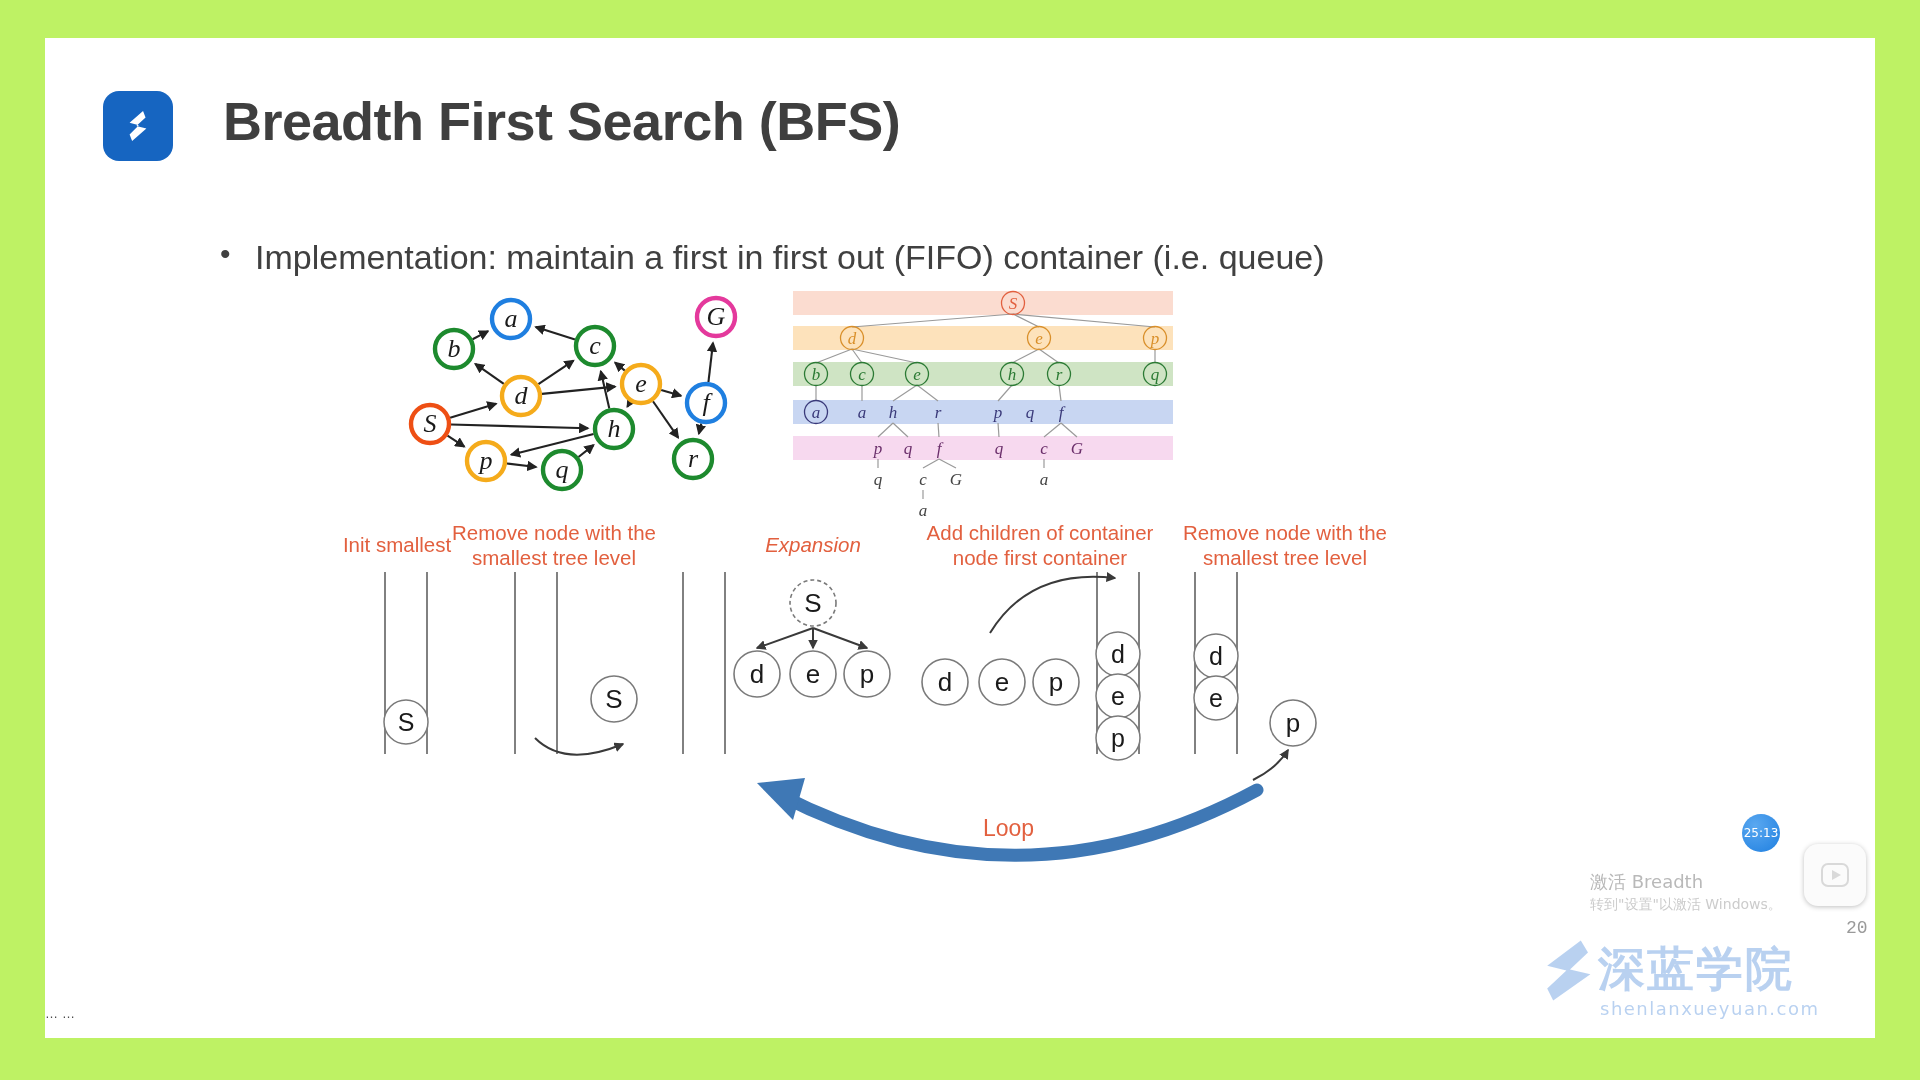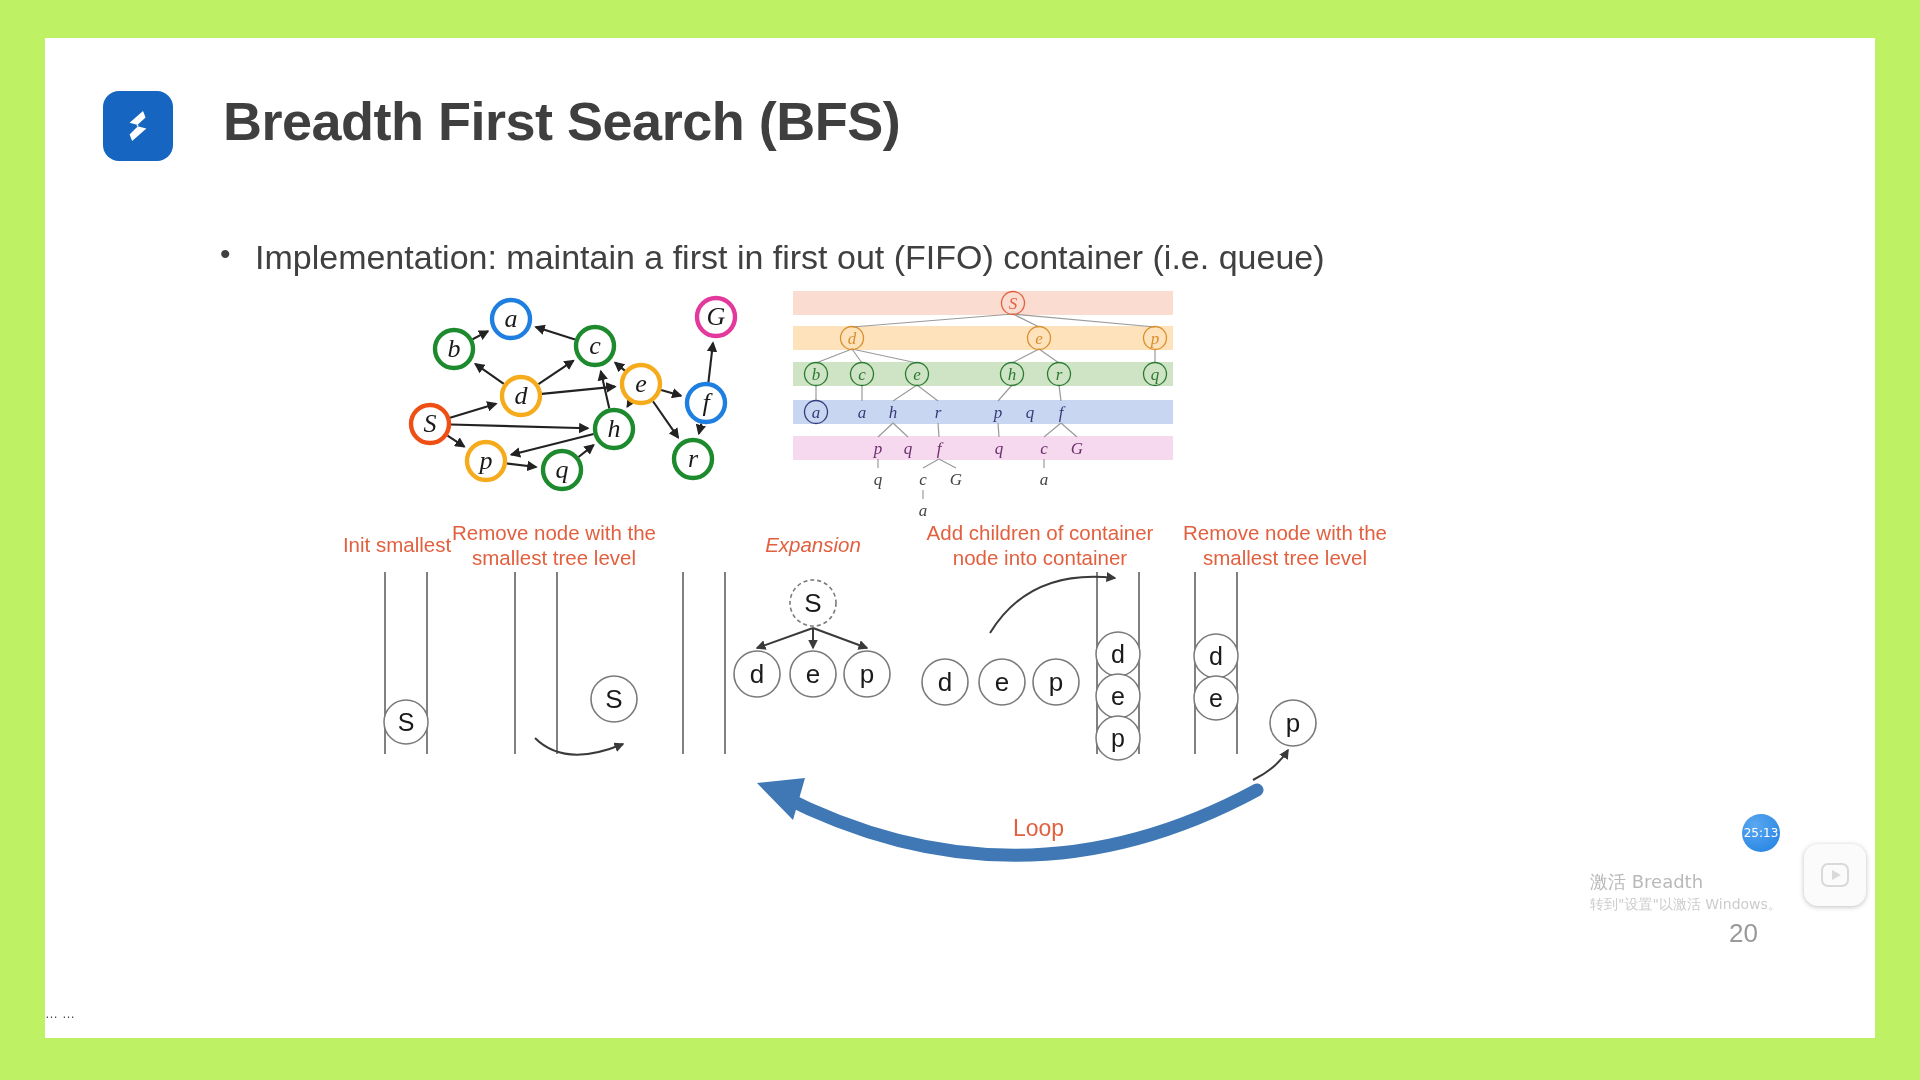--- a/index.html
+++ b/index.html
@@ -37,22 +37,22 @@
   .winact{position:absolute;left:1545px;top:832px;color:#b9b9b9;font-size:18px;
           font-family:"DejaVu Sans",sans-serif;}
   .winact2{position:absolute;left:1545px;top:858px;color:#cccccc;font-size:14px;
            font-family:"DejaVu Sans",sans-serif;}
   .timer{position:absolute;left:1697px;top:776px;width:38px;height:38px;border-radius:50%;
          background:radial-gradient(circle at 35% 30%,#5aa8f0,#1f7fe0);color:#fff;font-size:12px;
          display:flex;align-items:center;justify-content:center;font-family:"DejaVu Sans",sans-serif;}
   .playbtn{position:absolute;left:1759px;top:806px;width:62px;height:62px;border-radius:14px;
            background:#fbfbfb;box-shadow:0 1px 5px rgba(0,0,0,.25);display:flex;
            align-items:center;justify-content:center;}
-  .pagenum{position:absolute;left:1684px;top:880px;color:#9a9a9a;font-size:26px;
-           font-family:Liberation Sans, sans-serif;}
+  .pagenum{position:absolute;left:1801px;top:880px;color:#9a9a9a;font-size:18px;
+           font-family:Liberation Mono, monospace;}
   .corner{position:absolute;left:0px;top:968px;color:#4a4a4a;font-size:13px;letter-spacing:4px;}
 </style>
 </head>
 <body>
 
 <div id="stage">
   <div id="slide">
 
     <div class="logo">
       <svg viewBox="0 0 100 100">
@@ -377,36 +377,43 @@
         </div>
         <div class="cap" style="left: 369px; top: 482px; width: 280px;">
           <div>Remove node with the</div>
           <div>smallest tree level</div>
         </div>
         <div class="cap" style="left: 628px; top: 494px; width: 280px; font-style: italic;">
           <div>Expansion</div>
         </div>
         <div class="cap" style="left: 855px; top: 482px; width: 280px;">
           <div>Add children of container</div>
-          <div>node into container</div>
+          <div>node first container</div>
         </div>
         <div class="cap" style="left: 1100px; top: 482px; width: 280px;">
           <div>Remove node with the</div>
           <div>smallest tree level</div>
         </div>
       </div>
-    <div class="loop" id="loop-label" style="left: 968px; top: 777px; text-align: center;">Loop</div>
+    <div class="loop" id="loop-label" style="left: 938px; top: 777px; text-align: center;">Loop</div>
 
     <div class="winact">激活 Breadth</div>
     <div class="winact2">转到"设置"以激活 Windows。</div>
     <div class="timer">25:13</div>
     <div class="playbtn">
       <svg width="30" height="30" viewBox="0 0 30 30">
         <rect x="2" y="4" width="26" height="22" rx="6" fill="none" stroke="#d9d9d9" stroke-width="2"></rect>
         <path d="M12 10 L21 15 L12 20 Z" fill="#d9d9d9"></path>
       </svg>
     </div>
     <div class="pagenum">20</div>
     <div class="corner">……</div>
 
+    <div class="wm">
+      <svg class="wm-mark" viewBox="0 0 100 110">
+        <path d="M68 6 L12 48 L44 56 L12 86 L22 106 L84 62 L50 54 L80 26 Z" fill="#8fb6e8"></path>
+      </svg>
+      <div class="wm-text">深蓝学院</div>
+      <div class="wm-url">shenlanxueyuan.com</div>
+    </div>
 
   </div>
 </div>
 
 </body></html>

